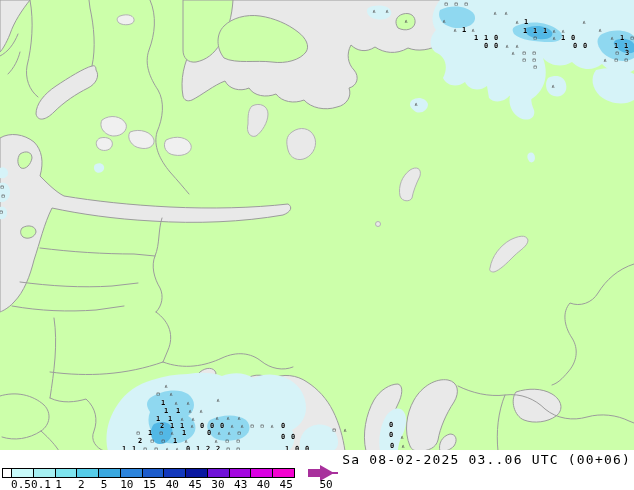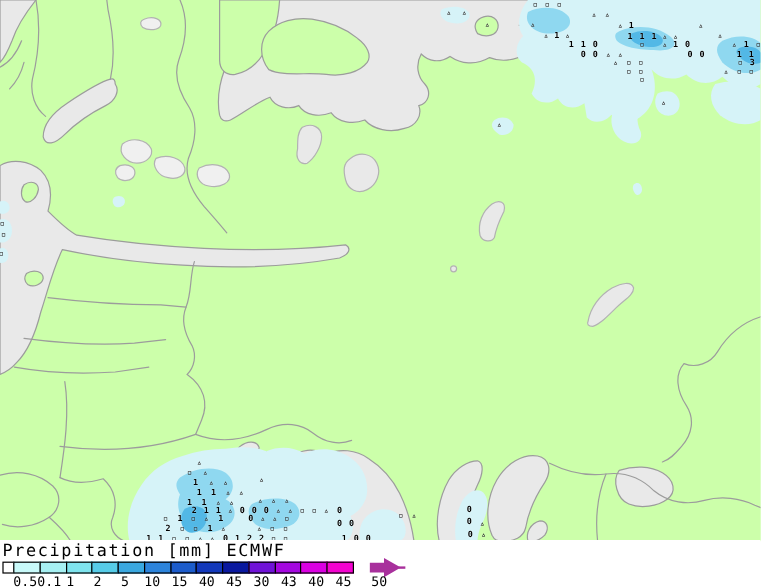--- a/index.html
+++ b/index.html
@@ -269,21 +269,21 @@
         <span class="mk mk-tri" style="left: 345px; top: 430px;">▵</span>
         <span class="mk mk-num" style="left: 391px; top: 425px;">0</span>
         <span class="mk mk-num" style="left: 391px; top: 435px;">0</span>
         <span class="mk mk-tri" style="left: 402px; top: 437px;">▵</span>
         <span class="mk mk-num" style="left: 392px; top: 446px;">0</span>
         <span class="mk mk-tri" style="left: 403px; top: 446px;">▵</span>
       </div>
   </div>
 
   <div class="legend-strip">
-    <div class="lg-title">Precipitation [mm] ECMWF</div>
+    <div class="lg-date">Sa 08-02-2025 03..06 UTC (00+06)</div>
     <div class="lg-bar">
         <div class="lg-cell" style="width: 10px; background: rgb(255, 255, 255);"></div>
         <div class="lg-cell" style="width: 22.7692px; background: rgb(200, 250, 250);"></div>
         <div class="lg-cell" style="width: 22.7692px; background: rgb(166, 240, 242);"></div>
         <div class="lg-cell" style="width: 22.7692px; background: rgb(126, 228, 238);"></div>
         <div class="lg-cell" style="width: 22.7692px; background: rgb(86, 204, 232);"></div>
         <div class="lg-cell" style="width: 22.7692px; background: rgb(58, 168, 224);"></div>
         <div class="lg-cell" style="width: 22.7692px; background: rgb(44, 132, 220);"></div>
         <div class="lg-cell" style="width: 22.7692px; background: rgb(28, 92, 204);"></div>
         <div class="lg-cell" style="width: 22.7692px; background: rgb(18, 56, 188);"></div>
@@ -304,17 +304,17 @@
         <span class="lg-tick" style="left: 81.3077px;">2</span>
         <span class="lg-tick" style="left: 104.077px;">5</span>
         <span class="lg-tick" style="left: 126.846px;">10</span>
         <span class="lg-tick" style="left: 149.615px;">15</span>
         <span class="lg-tick" style="left: 172.385px;">40</span>
         <span class="lg-tick" style="left: 195.154px;">45</span>
         <span class="lg-tick" style="left: 217.923px;">30</span>
         <span class="lg-tick" style="left: 240.692px;">43</span>
         <span class="lg-tick" style="left: 263.462px;">40</span>
         <span class="lg-tick" style="left: 286.231px;">45</span>
-        <span class="lg-tick" style="left: 316px;">50</span>
+        <span class="lg-tick" style="left: 326px;">50</span>
       </div>
   </div>
 
 </div>
 
 </body></html>

